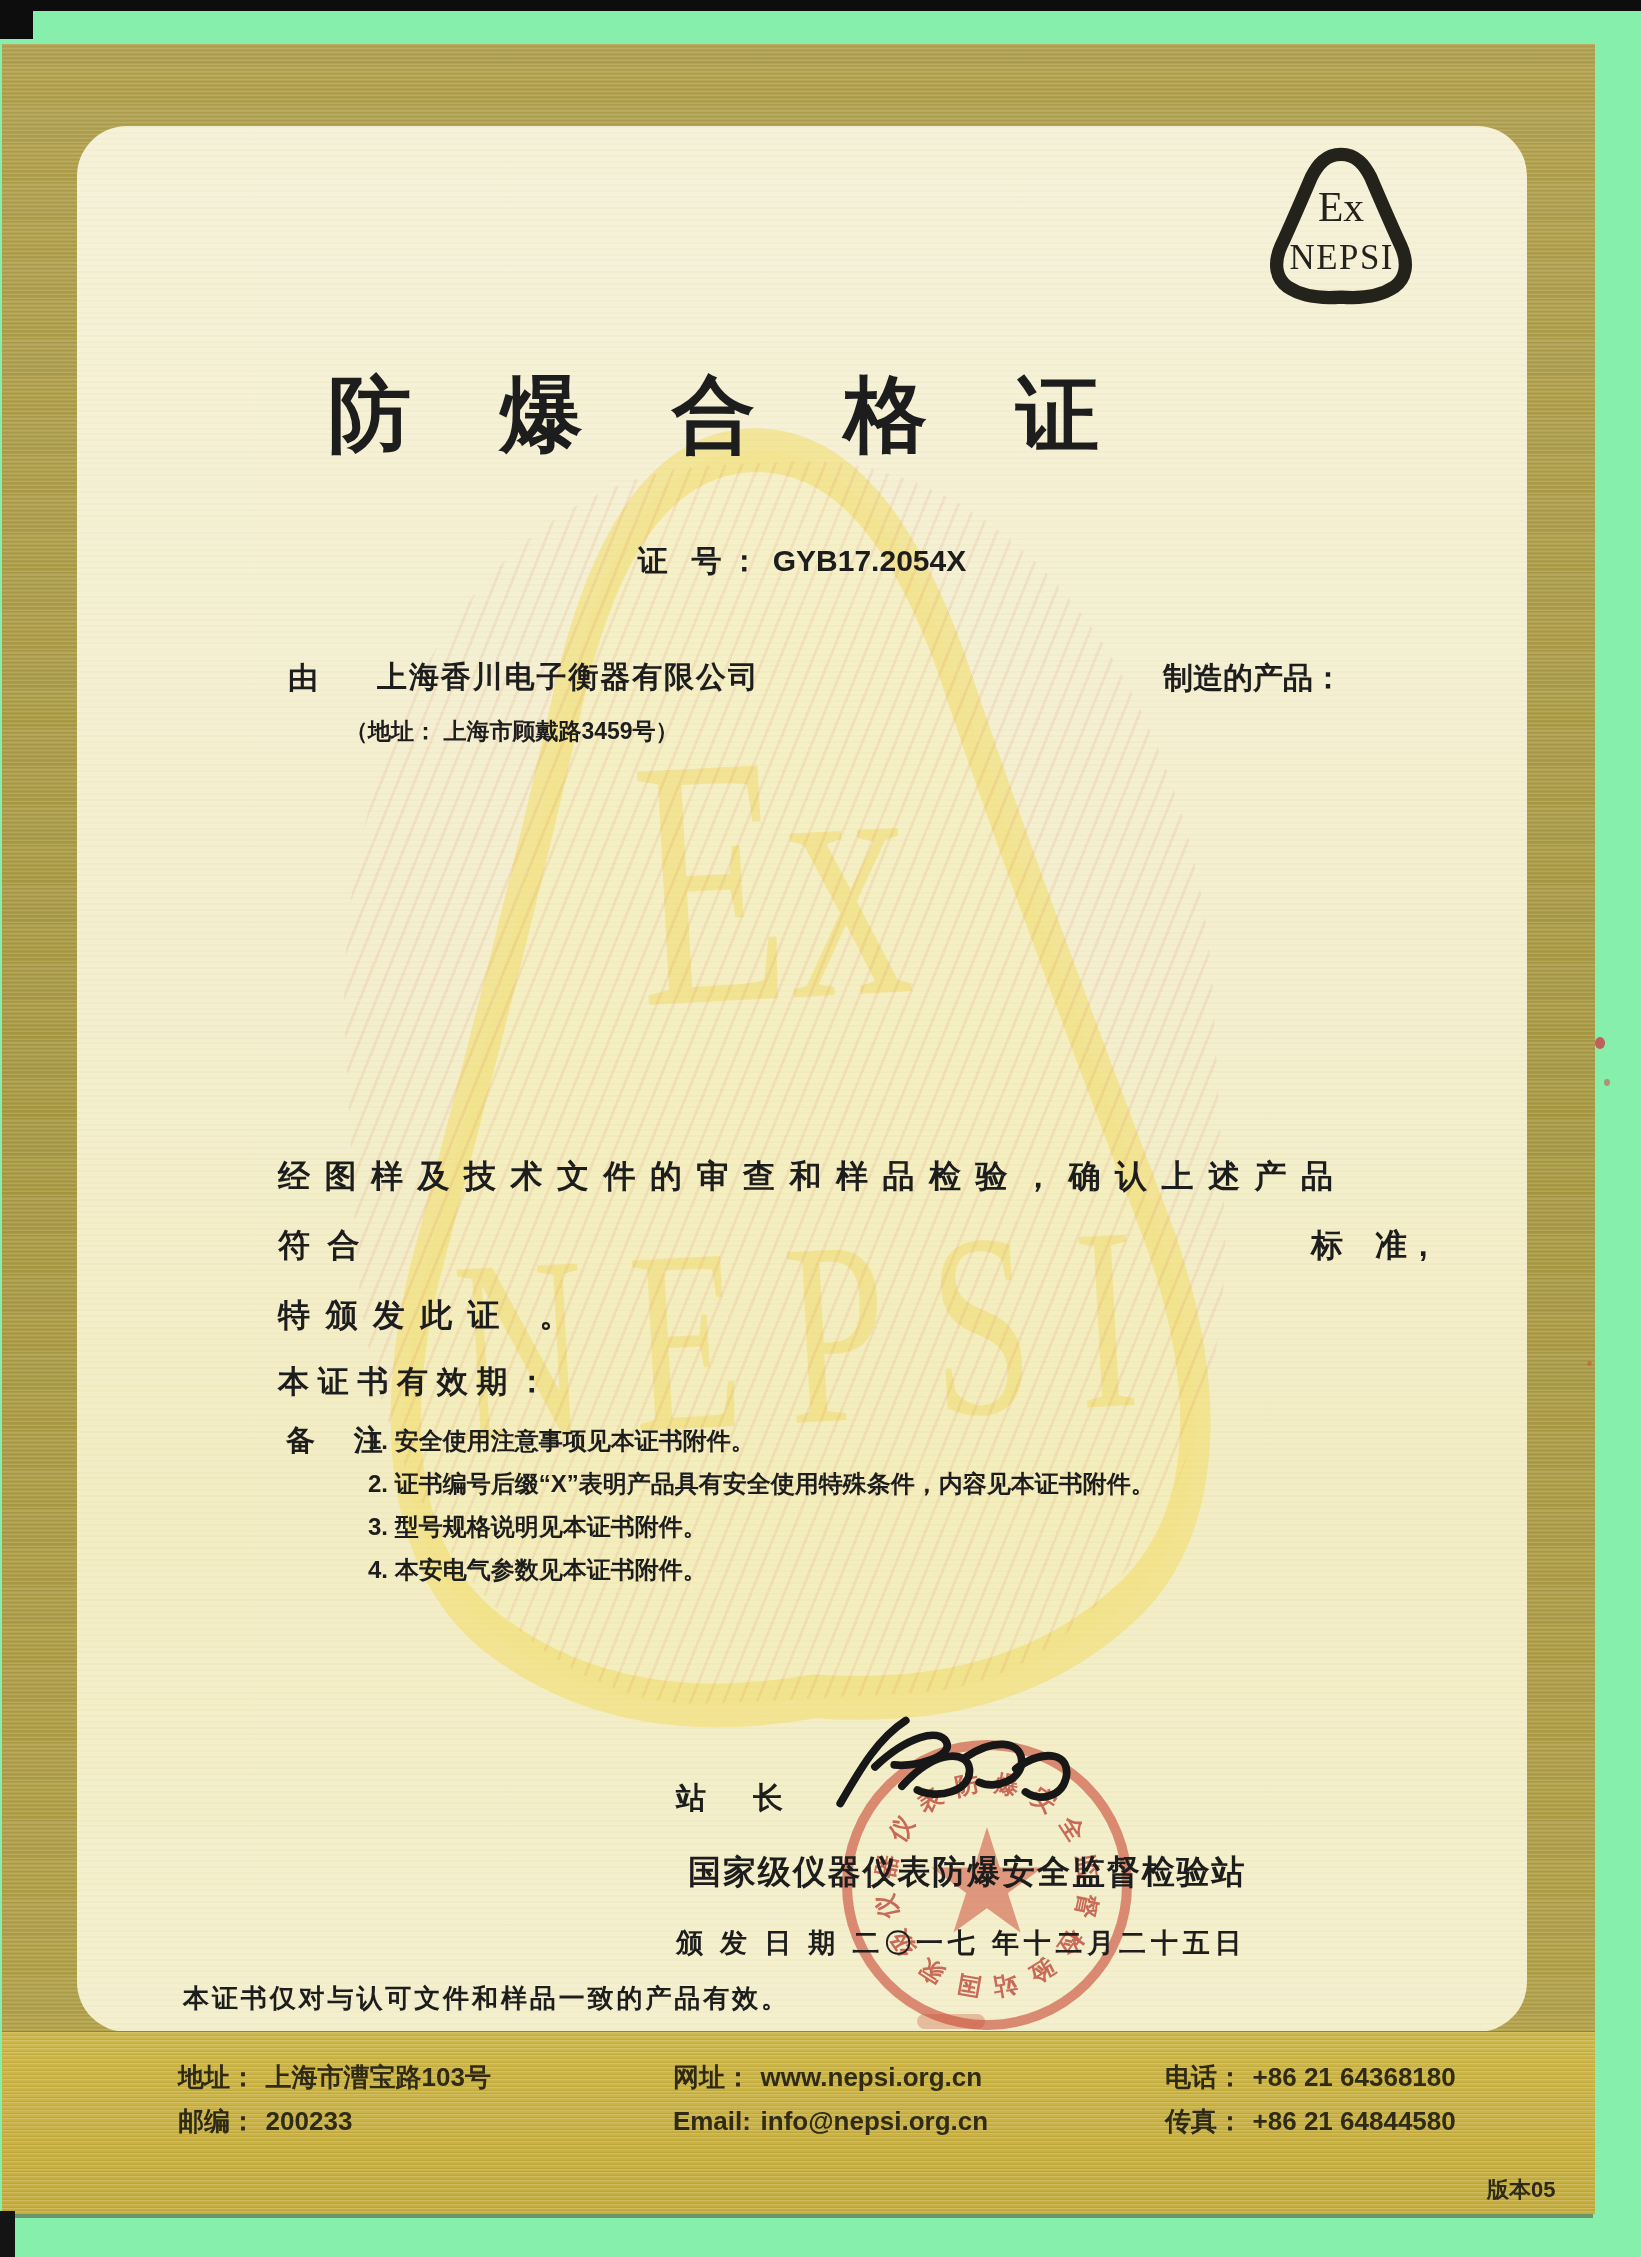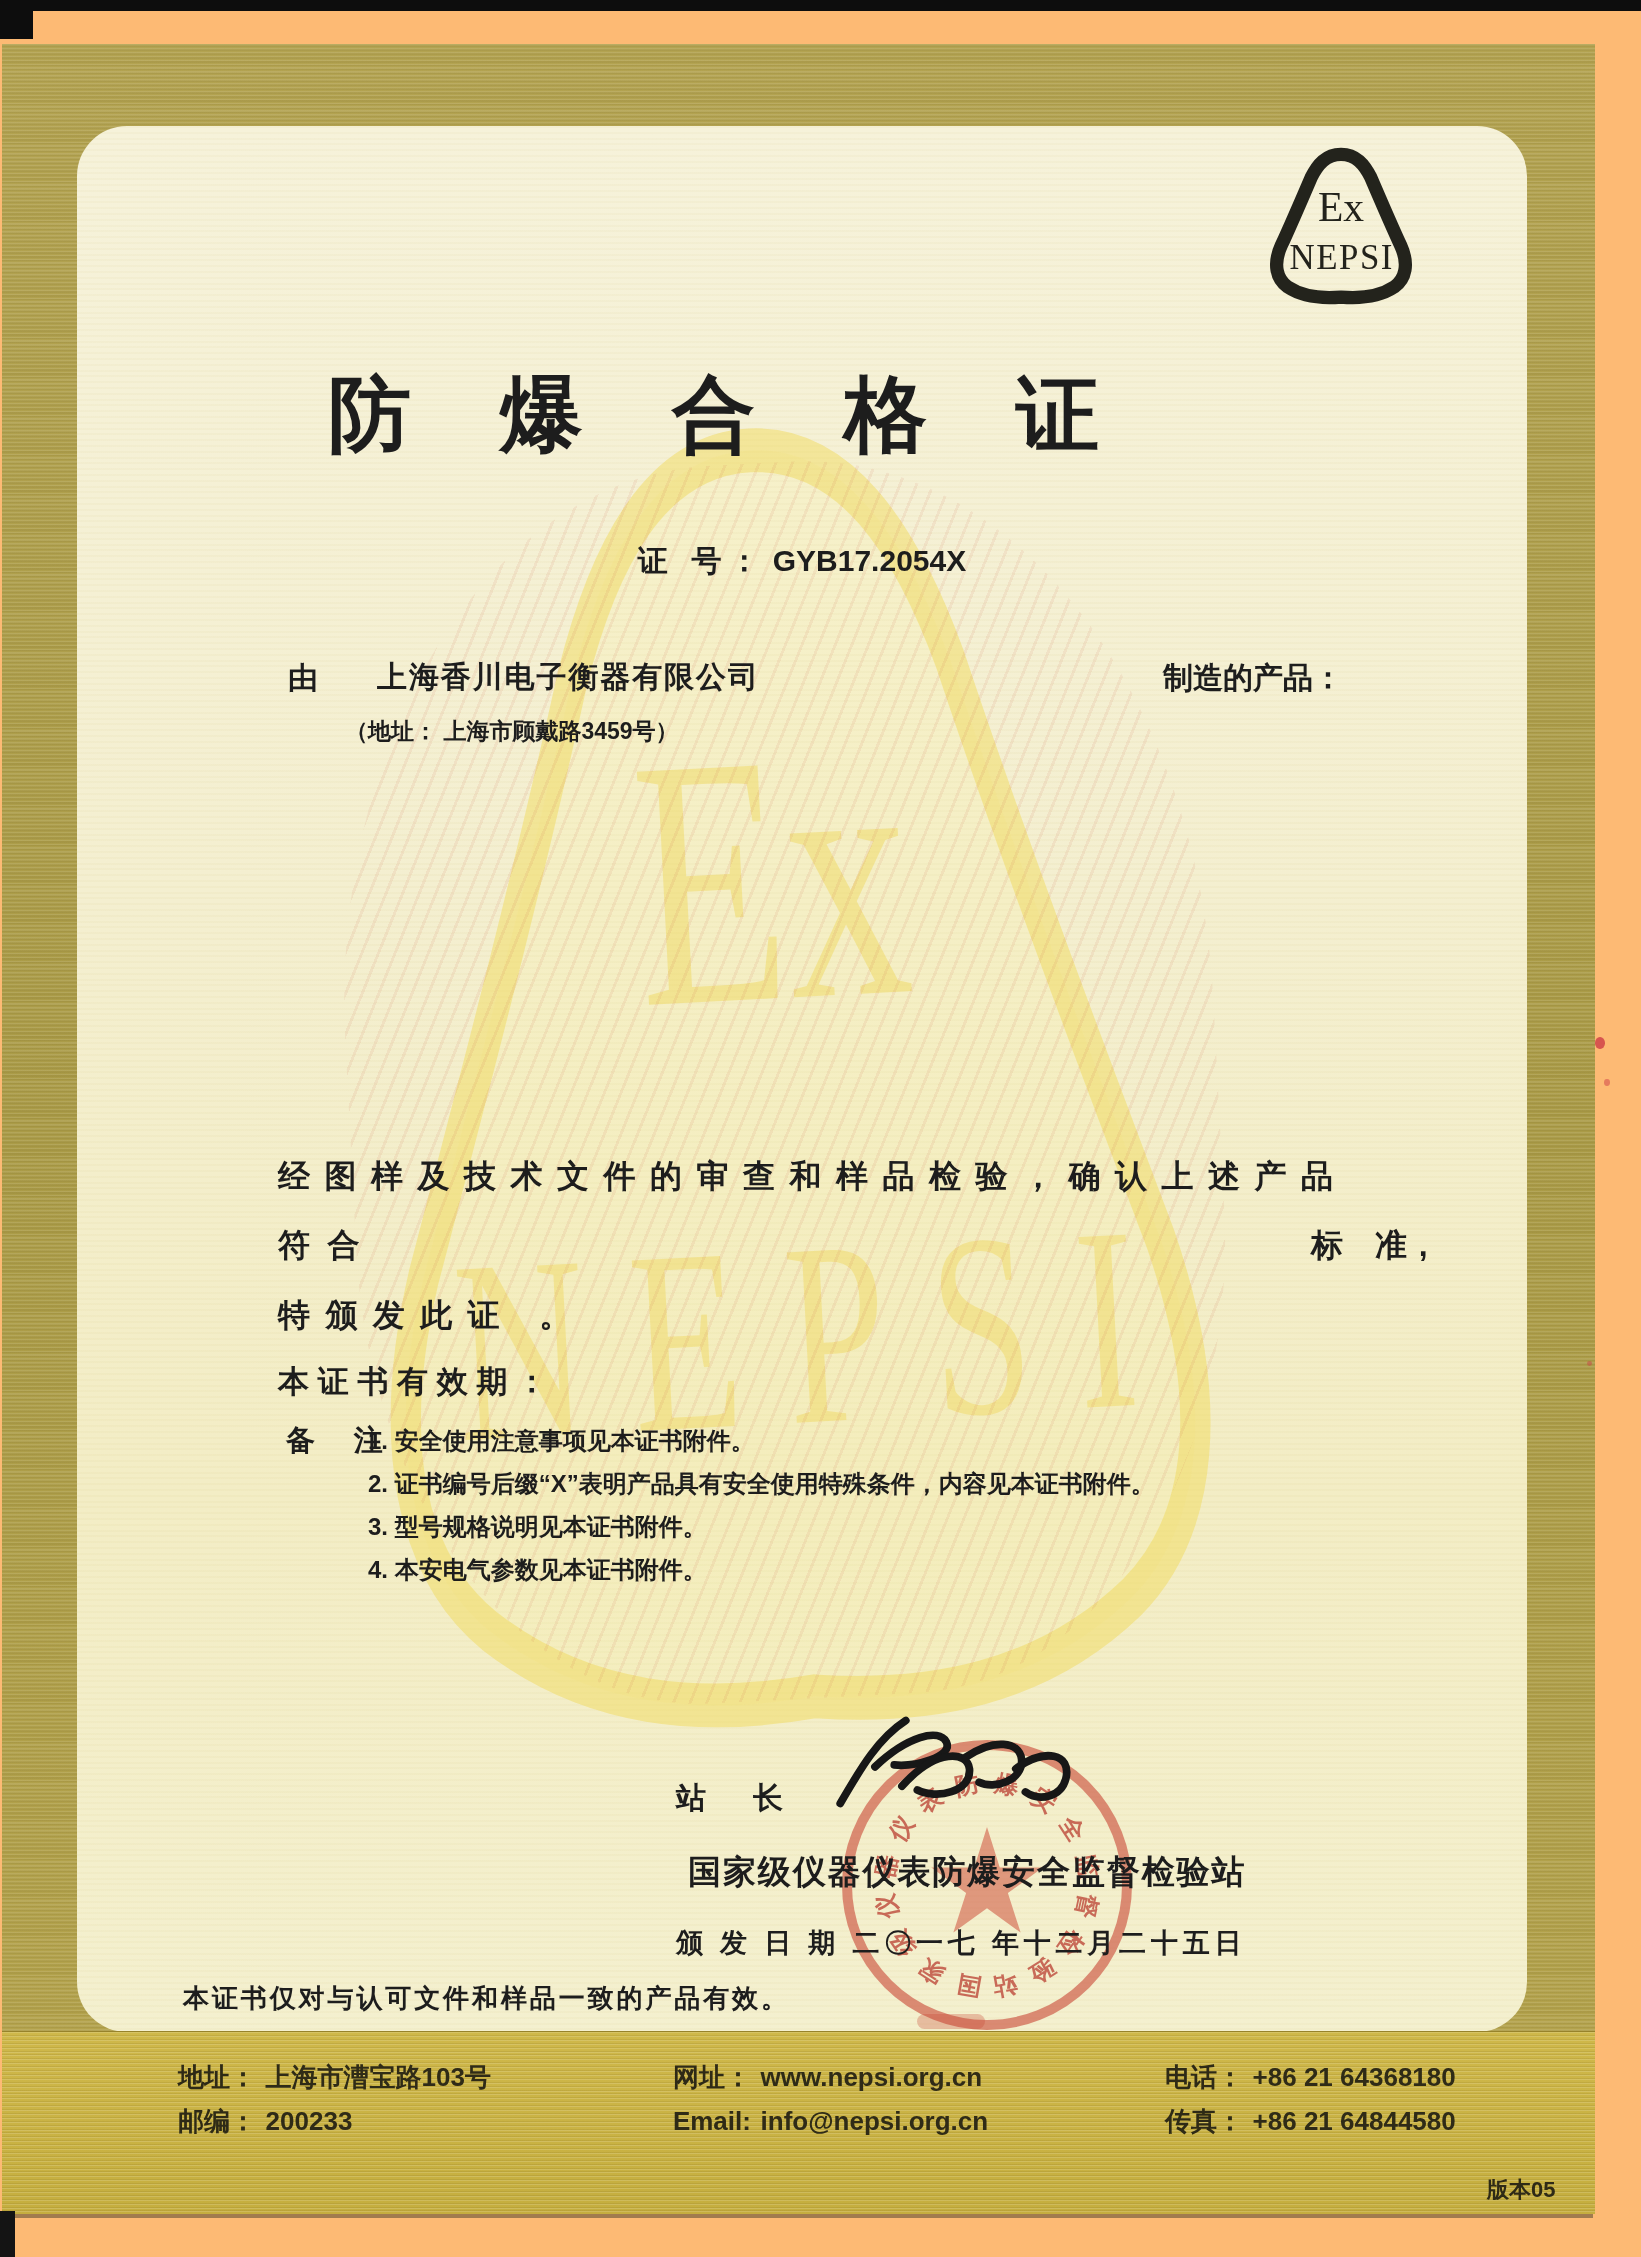--- a/index.html
+++ b/index.html
@@ -1,17 +1,17 @@
 <!DOCTYPE html>
 <html><head>
 <meta charset="utf-8">
 <style>
   html,body{margin:0;padding:0;}
   body{background:#e9e9e5;font-family:"Liberation Sans",sans-serif;}
-  .page{position:relative;width:1641px;height:2257px;background:#fdba74;overflow:hidden;color:#1d1d1d;}
+  .page{position:relative;width:1641px;height:2257px;background:#86efac;overflow:hidden;color:#1d1d1d;}
   .abs{position:absolute;}
 
   
   .topstrip{left:0;top:0;width:1641px;height:10.6px;background:#0d0d0d;z-index:9;}
   .topwedge{left:0;top:0;width:33px;height:39px;background:#0d0d0d;z-index:9;}
   .bottomstrip{left:0;top:2211px;width:15.4px;height:46px;background:#141414;z-index:9;}
   .cardshadow{left:9.7px;top:2213px;width:1583px;height:4.8px;background:rgba(70,62,40,.5);z-index:3;}
   .speck{border-radius:50%;z-index:9;}
 
   

